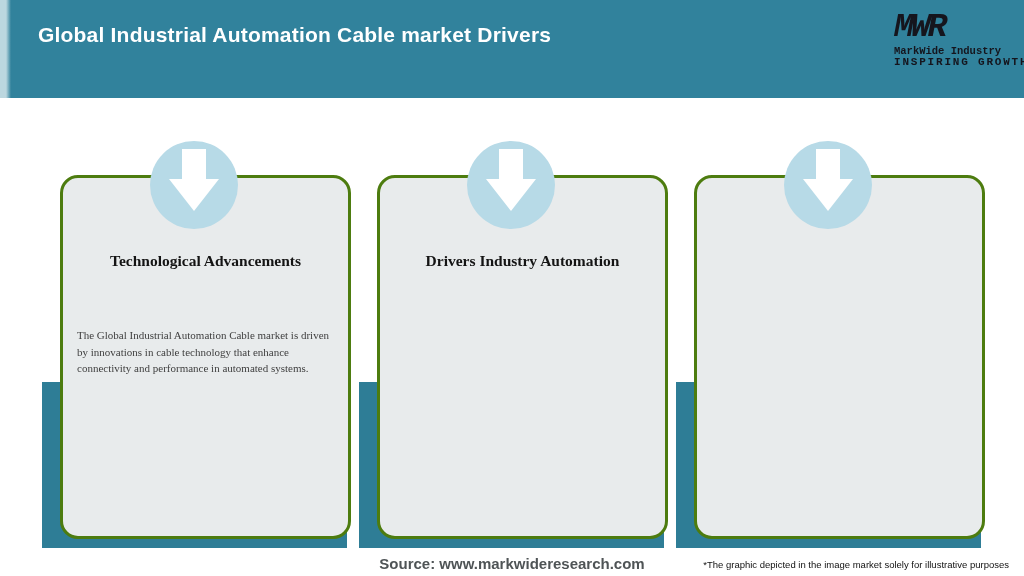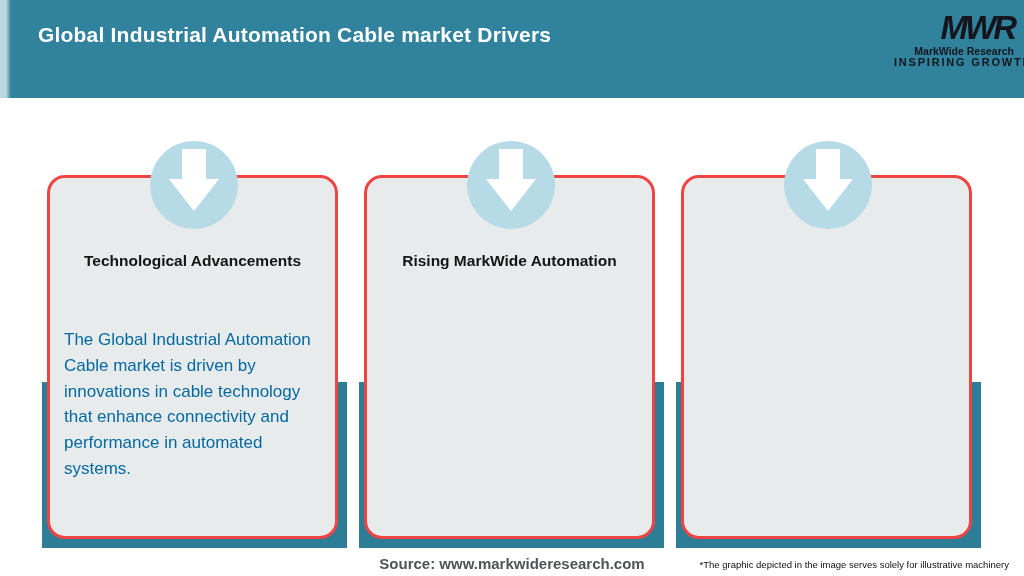--- a/index.html
+++ b/index.html
@@ -13,57 +13,57 @@
   .header-bar {
     position:absolute; left:0; top:0; width:1024px; height:98px;
     background:linear-gradient(90deg, #BCD7DF 0px, #BCD7DF 6px, #31829C 11px);
   }
   .page-title {
     position:absolute; left:38px; top:23px;
     font-size:21px; font-weight:bold; color:#ffffff; letter-spacing:0.2px;
   }
   .logo {
     position:absolute; top:11px; right:10px; width:120px;
-    text-align:right; color:#15151D;
+    text-align:left; color:#15151D;font-family:Liberation Mono, monospace;
   }
   .logo-mono {
     font-size:33px; font-weight:900; font-style:italic;
     letter-spacing:-3px; line-height:34px;
   }
   .logo-company { font-size:10.5px; font-weight:bold; line-height:12px; white-space:nowrap; }
   .logo-tagline { font-size:11px; font-weight:bold; letter-spacing:1.8px; line-height:10px; white-space:nowrap; }
 
   
   .driver-group { position:absolute; top:141px; width:305px; height:407px; }
   .driver-group.g1 { left:42px; }
   .driver-group.g2 { left:359px; }
   .driver-group.g3 { left:676px; }
 
   .shadow-band {
     position:absolute; left:0; top:241px; width:305px; height:166px;
     background:#2E7D96;
   }
   .driver-card {
-    position:absolute; left:5px; top:34px; width:285px; height:358px;
+    position:absolute; left:18px; top:34px; width:285px; height:358px;
     box-sizing:content-box;
-    background:#E8EBEC; border:3px solid #ef4444; border-radius:18px;
+    background:#E8EBEC; border:3px solid #4d7c0f; border-radius:18px;font-family:Liberation Serif, serif;
   }
   .icon-circle {
     position:absolute; left:108px; top:0; width:88px; height:88px;
     border-radius:50%; background:#B7DAE7;
   }
   .icon-circle svg { position:absolute; left:0; top:0; }
 
   .card-title {
     margin:74px 4px 0; text-align:center;
     font-size:15.5px; font-weight:bold; color:#141414;
   }
   .card-body {
     margin:57px 0 0; padding:0 14px;
-    font-size:17px; line-height:1.52; color:#0369a1;
+    font-size:11px; line-height:1.52; color:#404040;
   }
 
   
   .source-line {
     position:absolute; left:512px; top:555px; transform:translateX(-50%);
     font-size:15px; font-weight:bold; color:#4F5456; white-space:nowrap;
   }
   .disclaimer {
     position:absolute; right:15px; top:559px;
     font-size:9.5px; color:#111111; white-space:nowrap;
@@ -71,57 +71,57 @@
 </style>
 </head>
 <body>
 
 <div>
 
   <div class="header-bar">
     <div class="page-title">Global Industrial Automation Cable market Drivers</div>
     <div class="logo">
       <div class="logo-mono">MWR</div>
-      <div class="logo-company">MarkWide Research</div>
+      <div class="logo-company">MarkWide Industry</div>
       <div class="logo-tagline">INSPIRING GROWTH</div>
     </div>
   </div>
 
   <div class="driver-group g1">
     <div class="shadow-band"></div>
     <div class="driver-card">
       <div class="card-title">Technological Advancements</div>
       <div class="card-body">The Global Industrial Automation Cable market is driven by innovations in cable technology that enhance connectivity and performance in automated systems.</div>
     </div>
     <div class="icon-circle">
       <svg width="88" height="88" viewBox="0 0 88 88" aria-hidden="true">
         <path d="M32 8 h24 v30 h13 L44 70 L19 38 h13 Z" fill="#ffffff"></path>
       </svg>
     </div>
   </div>
 
   <div class="driver-group g2">
     <div class="shadow-band"></div>
     <div class="driver-card">
-      <div class="card-title">Rising MarkWide Automation</div>
+      <div class="card-title">Drivers Industry Automation</div>
     </div>
     <div class="icon-circle">
       <svg width="88" height="88" viewBox="0 0 88 88" aria-hidden="true">
         <path d="M32 8 h24 v30 h13 L44 70 L19 38 h13 Z" fill="#ffffff"></path>
       </svg>
     </div>
   </div>
 
   <div class="driver-group g3">
     <div class="shadow-band"></div>
     <div class="driver-card">
     </div>
     <div class="icon-circle">
       <svg width="88" height="88" viewBox="0 0 88 88" aria-hidden="true">
         <path d="M32 8 h24 v30 h13 L44 70 L19 38 h13 Z" fill="#ffffff"></path>
       </svg>
     </div>
   </div>
 
   <div class="source-line">Source: www.markwideresearch.com</div>
-  <div class="disclaimer">*The graphic depicted in the image serves solely for illustrative machinery</div>
+  <div class="disclaimer">*The graphic depicted in the image market solely for illustrative purposes</div>
 
 </div>
 
 </body></html>

